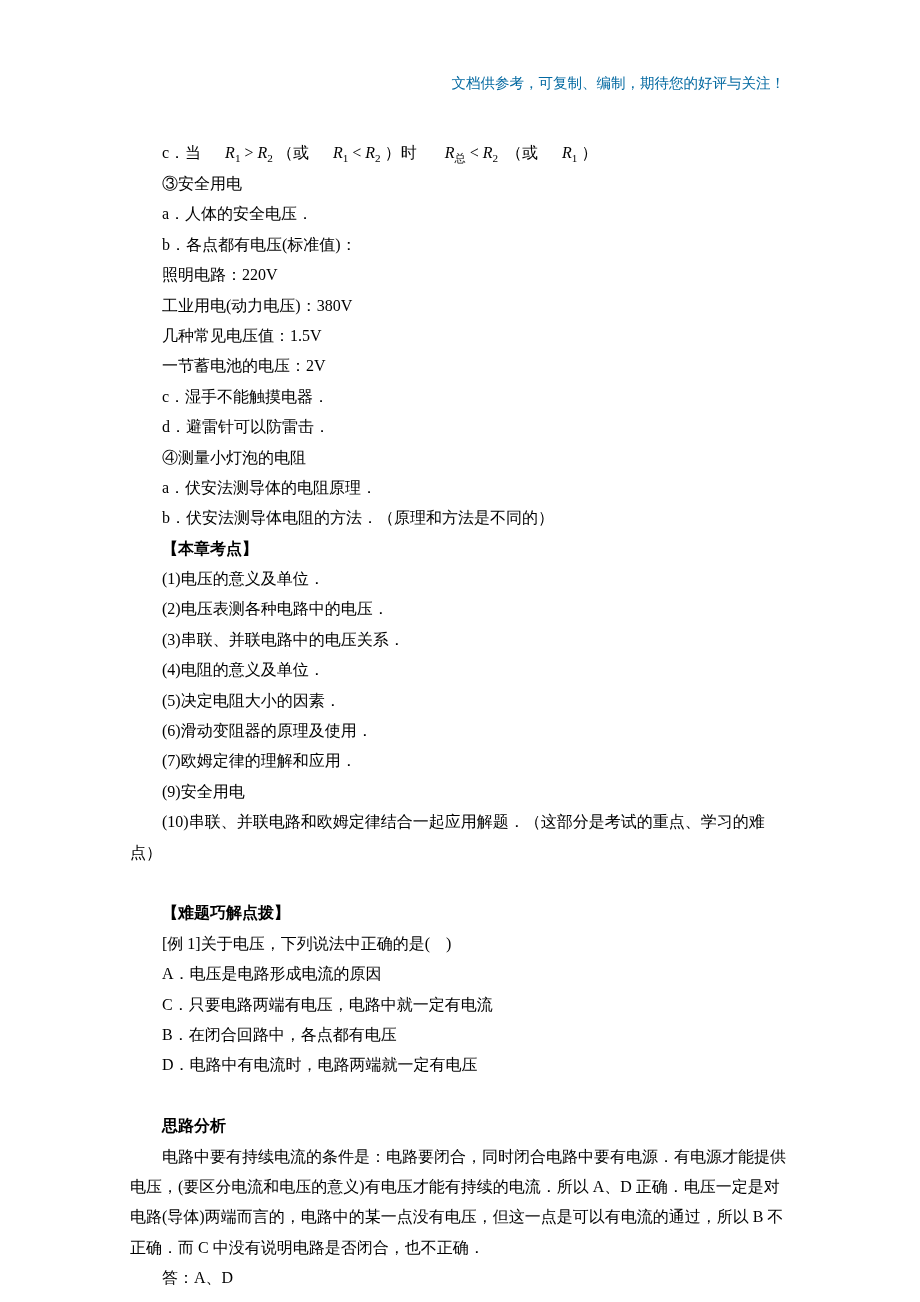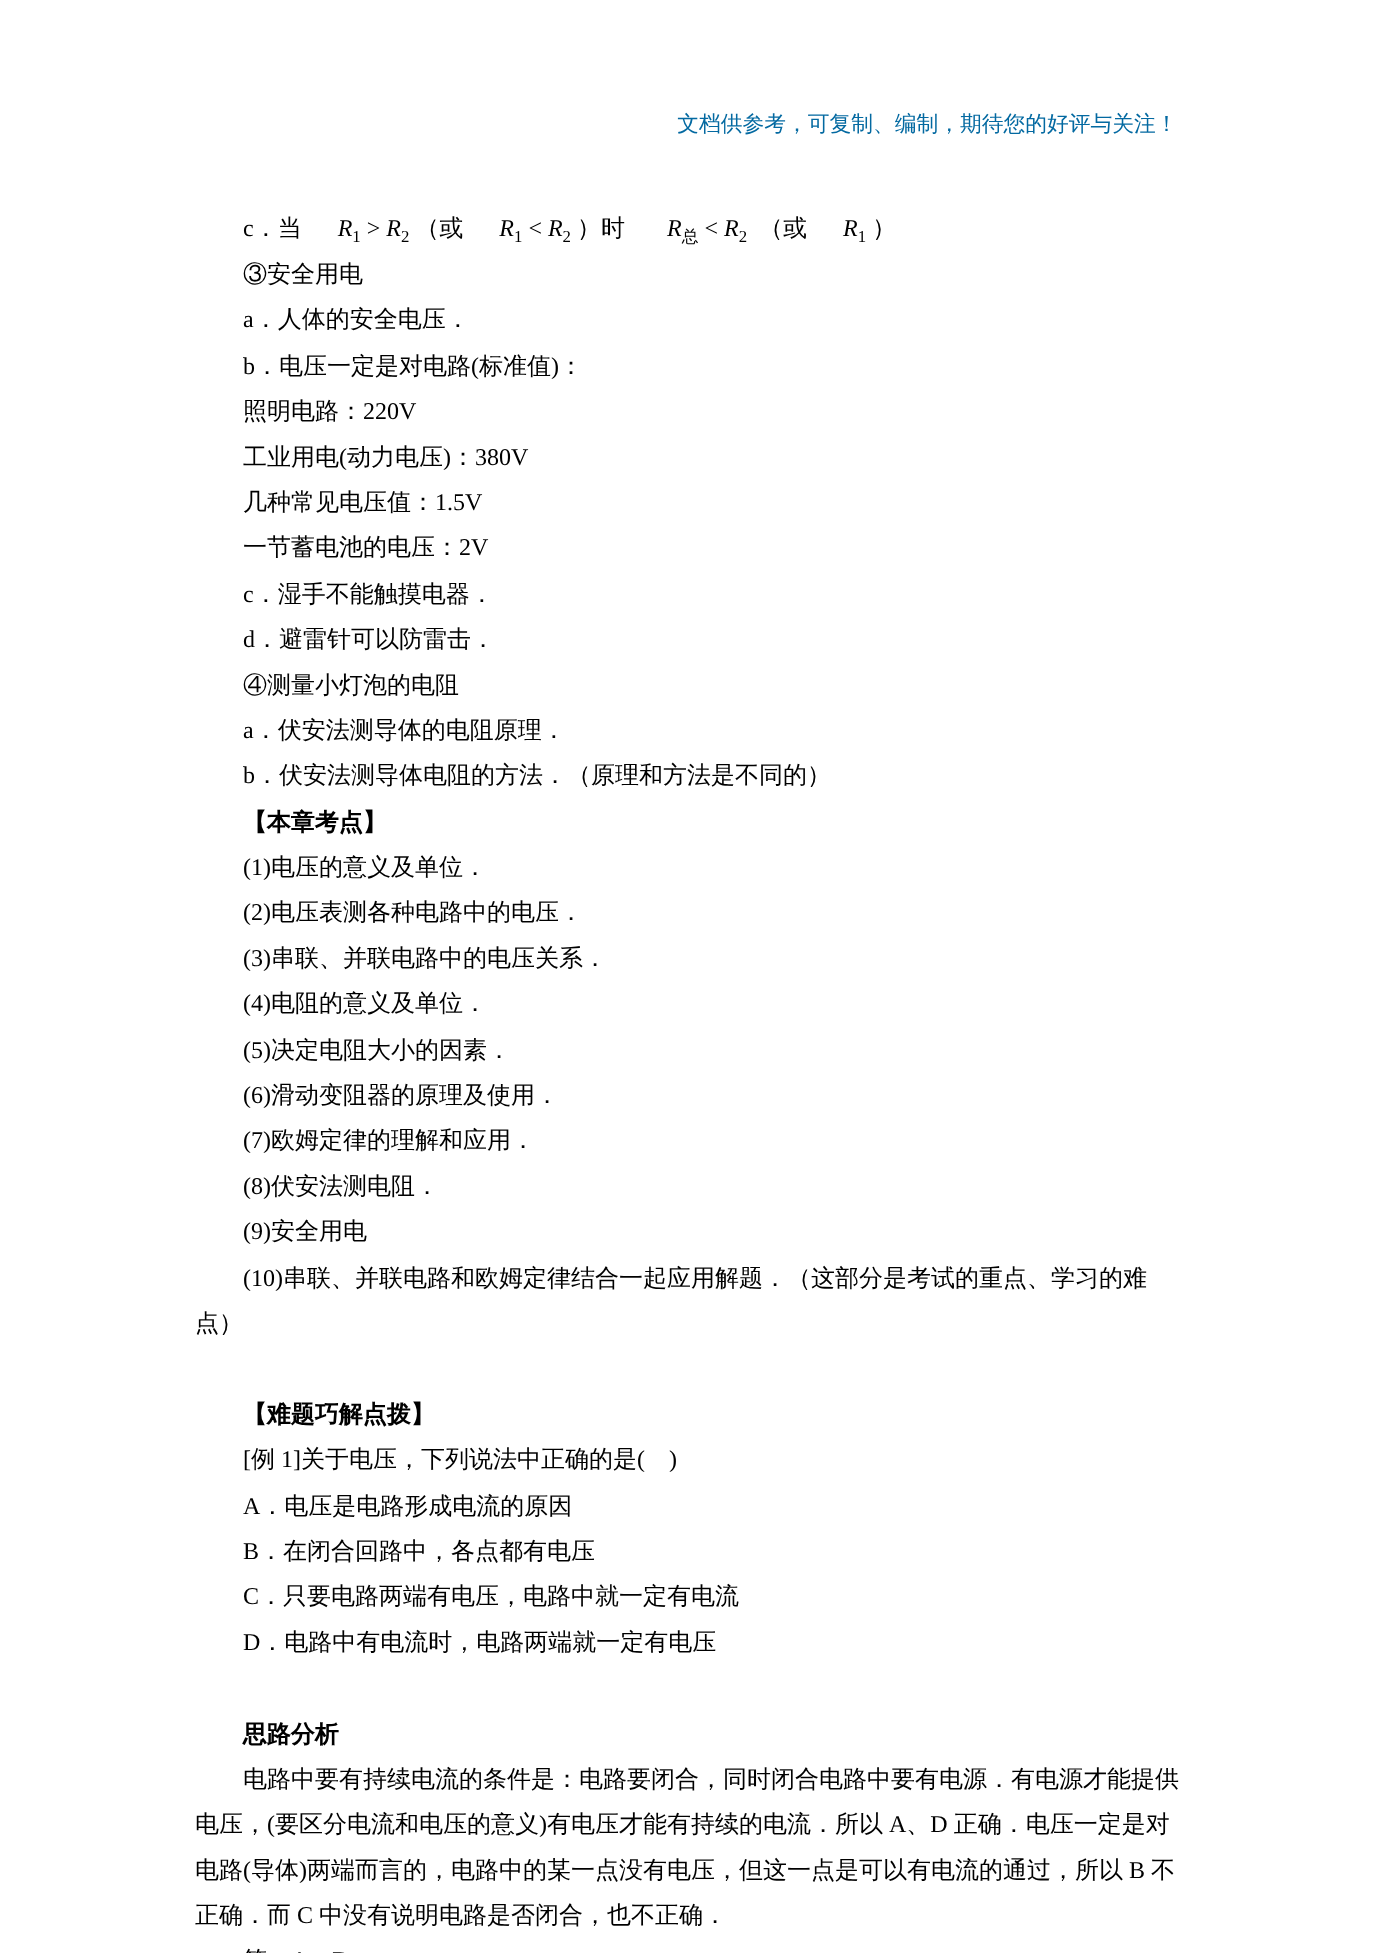--- a/index.html
+++ b/index.html
@@ -71,52 +71,51 @@
       <span class="eq">R<span class="sub">1</span> <span class="up">&lt;</span> R<span class="sub">2</span></span>
       <span>）时</span>&nbsp;
       <span class="eq">R<span class="sub">总</span> <span class="up">&lt;</span> R<span class="sub">2</span></span>&nbsp;
       <span>（或</span>
       <span class="eq">R<span class="sub">1</span></span>
       <span>）</span>
     </div>
 
     <div class="line">③安全用电</div>
     <div class="line">a．人体的安全电压．</div>
-    <div class="line">b．电压一定是对电路(标准值)：</div>
+    <div class="line">b．各点都有电压(标准值)：</div>
     <div class="line">照明电路：220V</div>
     <div class="line">工业用电(动力电压)：380V</div>
     <div class="line">几种常见电压值：1.5V</div>
     <div class="line">一节蓄电池的电压：2V</div>
     <div class="line">c．湿手不能触摸电器．</div>
     <div class="line">d．避雷针可以防雷击．</div>
     <div class="line">④测量小灯泡的电阻</div>
     <div class="line">a．伏安法测导体的电阻原理．</div>
     <div class="line">b．伏安法测导体电阻的方法．（原理和方法是不同的）</div>
 
     <div class="line bold">【本章考点】</div>
     <div class="line">(1)电压的意义及单位．</div>
     <div class="line">(2)电压表测各种电路中的电压．</div>
     <div class="line">(3)串联、并联电路中的电压关系．</div>
     <div class="line">(4)电阻的意义及单位．</div>
     <div class="line">(5)决定电阻大小的因素．</div>
     <div class="line">(6)滑动变阻器的原理及使用．</div>
     <div class="line">(7)欧姆定律的理解和应用．</div>
-    <div class="line">(8)伏安法测电阻．</div>
     <div class="line">(9)安全用电</div>
     <div class="para-indent" style="text-indent:2em;">
       <span>(10)串联、并联电路和欧姆定律结合一起应用解题．（这部分是考试的重点、学习的难点）</span>
     </div>
 
     <div class="spacer"></div>
 
     <div class="line bold">【难题巧解点拨】</div>
     <div class="line">[例 1]关于电压，下列说法中正确的是(　)</div>
     <div class="line">A．电压是电路形成电流的原因</div>
+    <div class="line">C．只要电路两端有电压，电路中就一定有电流</div>
     <div class="line">B．在闭合回路中，各点都有电压</div>
-    <div class="line">C．只要电路两端有电压，电路中就一定有电流</div>
     <div class="line">D．电路中有电流时，电路两端就一定有电压</div>
 
     <div class="spacer"></div>
 
     <div class="line bold">思路分析</div>
     <div class="para-indent">电路中要有持续电流的条件是：电路要闭合，同时闭合电路中要有电源．有电源才能提供电压，(要区分电流和电压的意义)有电压才能有持续的电流．所以 A、D 正确．电压一定是对电路(导体)两端而言的，电路中的某一点没有电压，但这一点是可以有电流的通过，所以 B 不正确．而 C 中没有说明电路是否闭合，也不正确．</div>
     <div class="line">答：A、D</div>
 
   </div>
 

